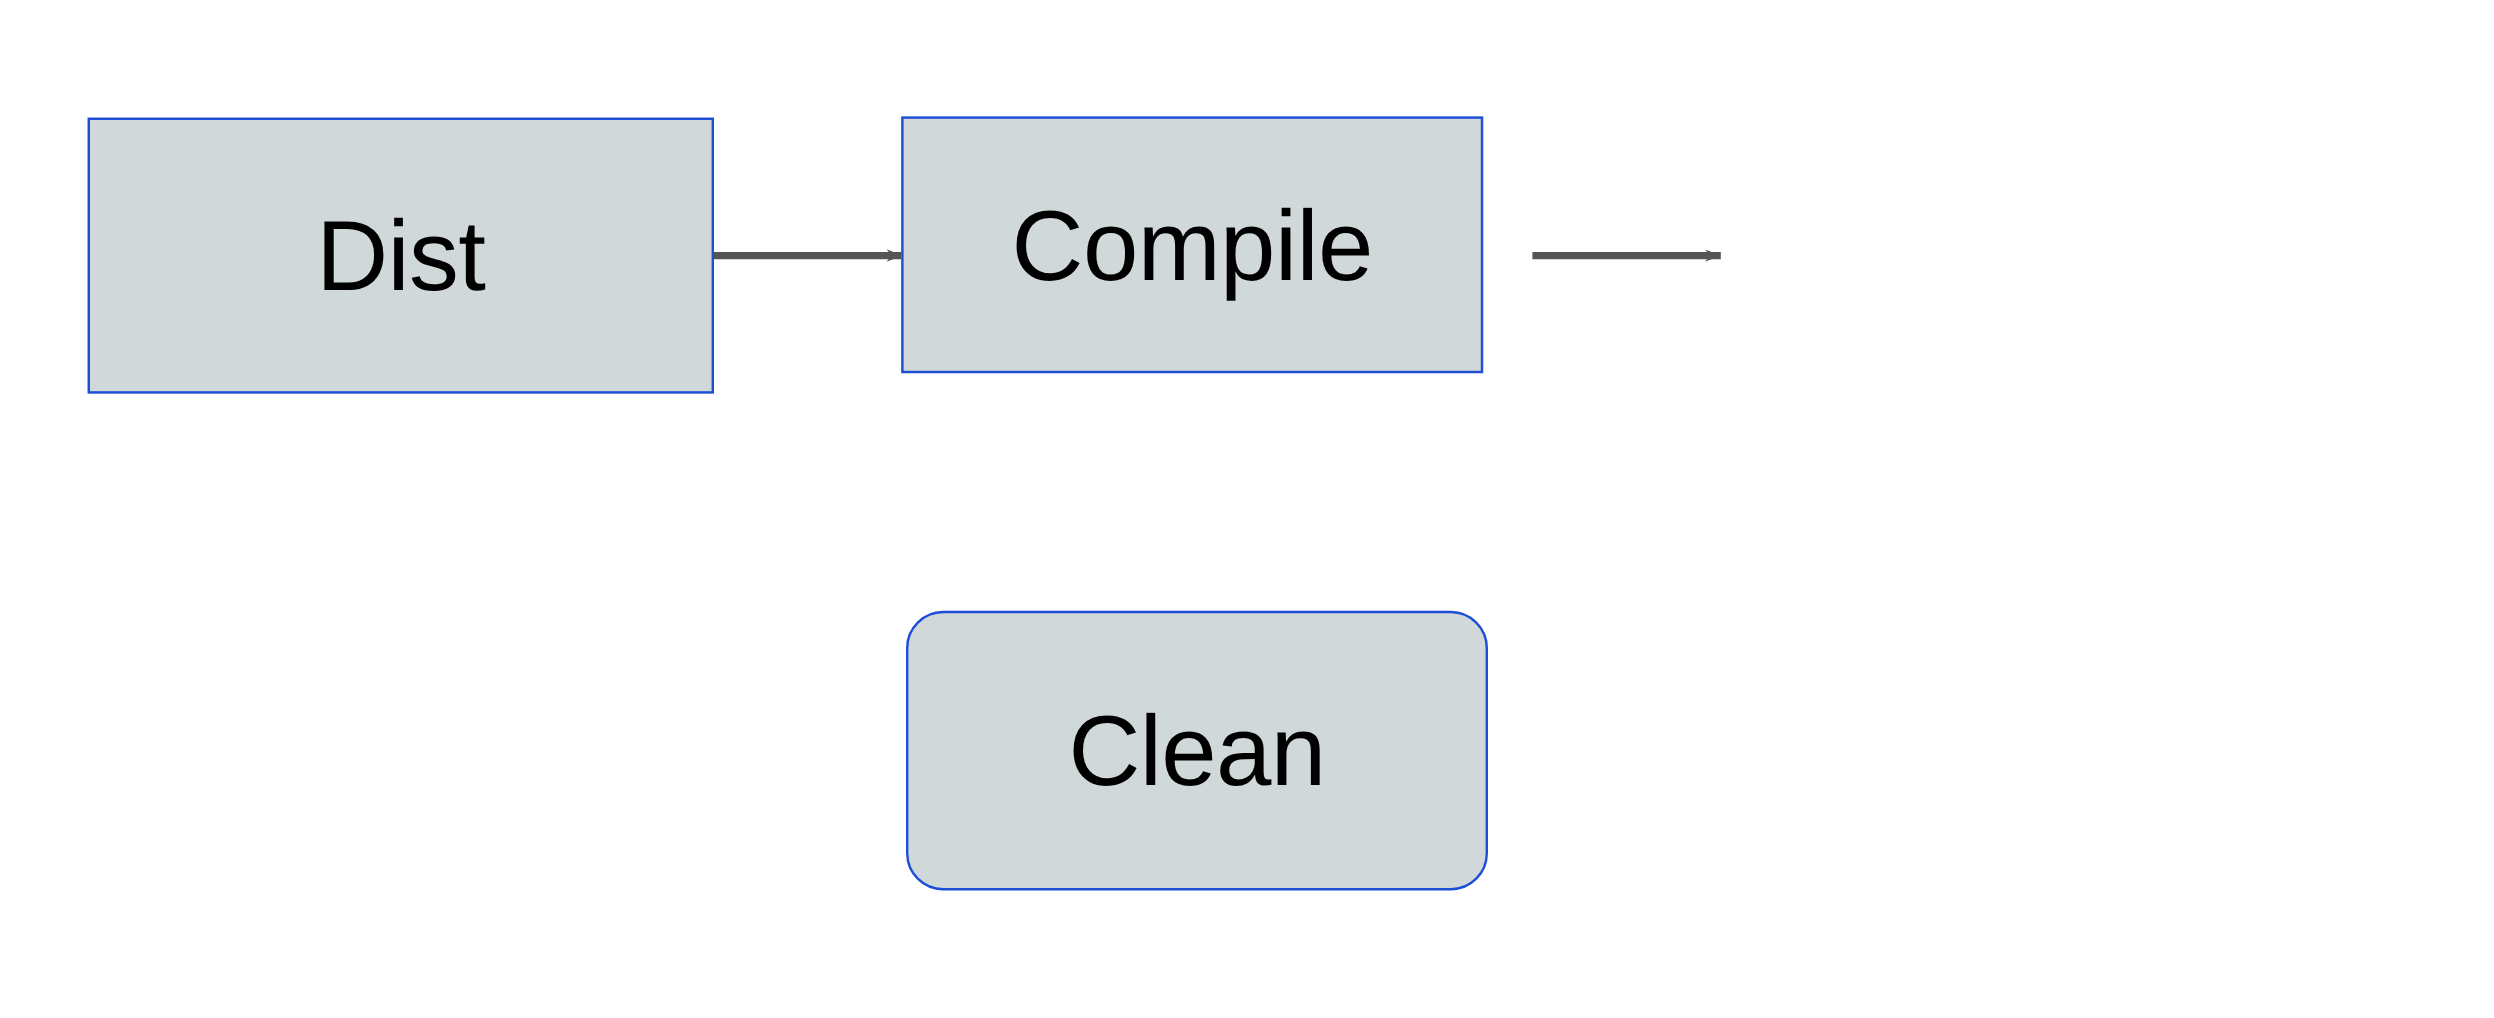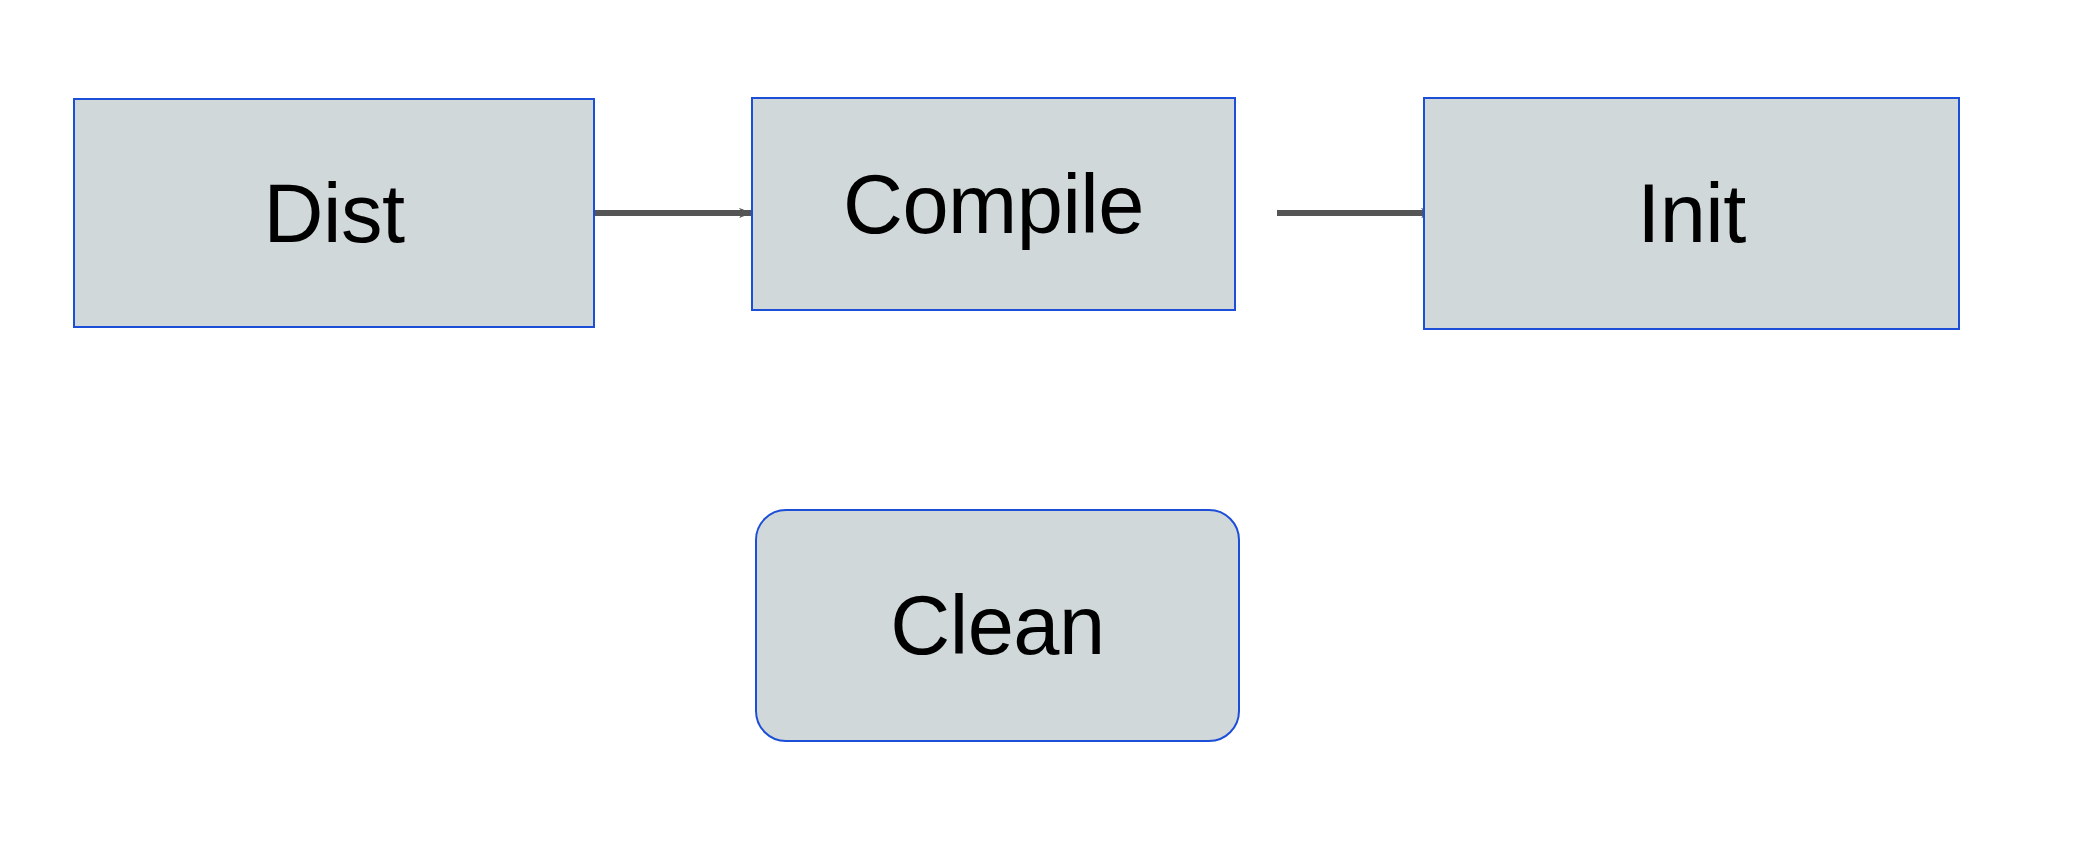--- a/index.html
+++ b/index.html
@@ -73,21 +73,18 @@
   </svg>
 
   <div class="node" id="node-dist">
     <span class="node-label">Dist</span>
   </div>
 
   <div class="node" id="node-compile">
     <span class="node-label">Compile</span>
   </div>
 
-  <div class="node" id="node-init">
-    <span class="node-label">Init</span>
-  </div>
 
   <div class="node" id="node-clean">
     <span class="node-label">Clean</span>
   </div>
 
 </div>
 
 </body></html>

